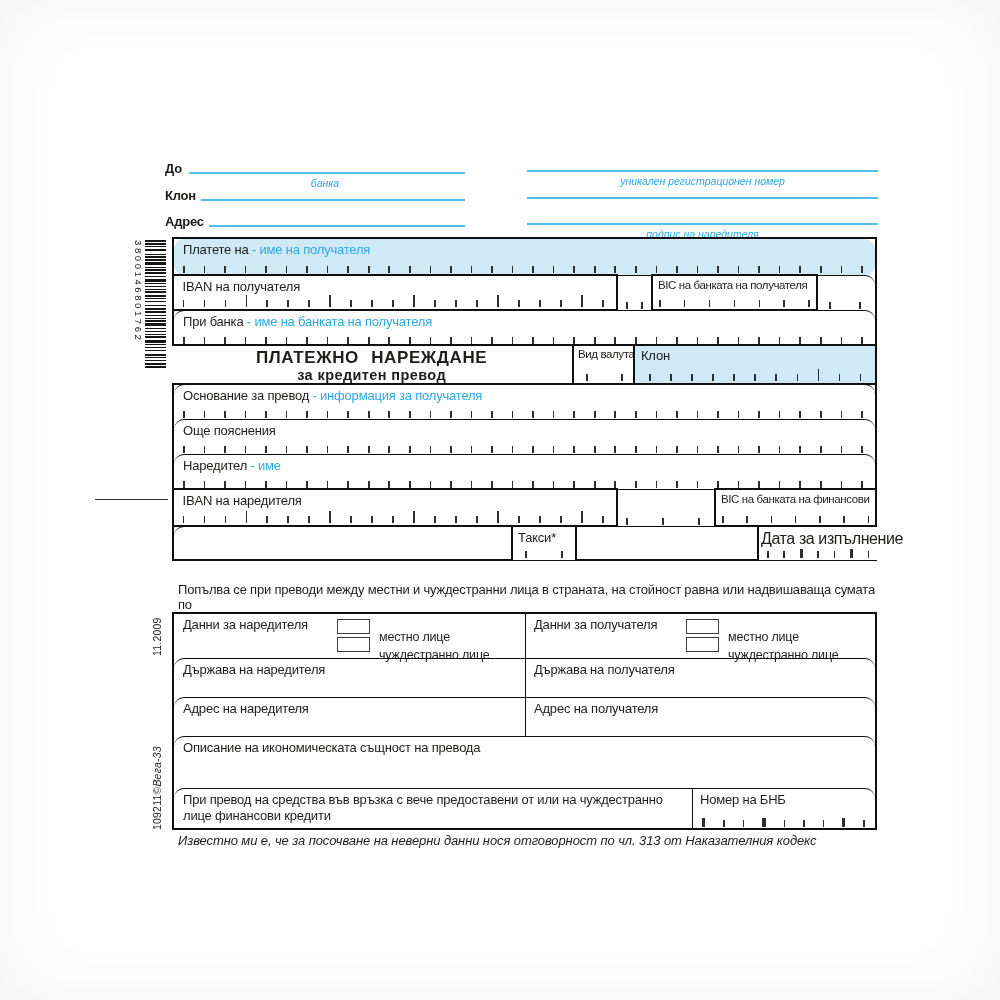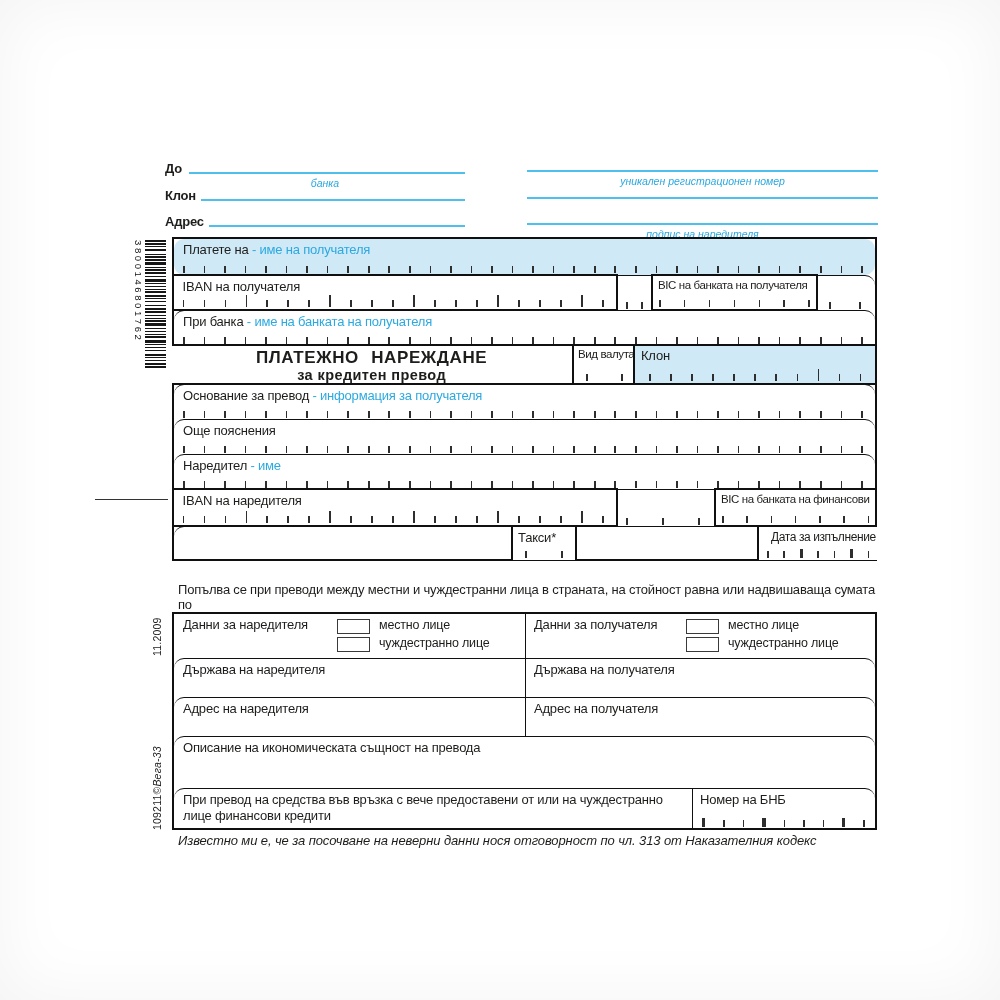--- a/index.html
+++ b/index.html
@@ -28,21 +28,21 @@
   .ticks i.thick{width:3.2px;height:9px;}
   
   .title1{font-size:17px;font-weight:700;letter-spacing:0.6px;word-spacing:7px;text-align:center;margin-top:2px;}
   .title2{font-size:14.5px;font-weight:700;letter-spacing:0.4px;text-align:center;margin-top:-1px;}
   
   .note{font-size:12.5px;letter-spacing:-0.1px;}
   .boldnote{font-size:13px;font-weight:400;letter-spacing:-0.2px;line-height:1.16;}
   .footer-it{font-size:13px;font-style:italic;letter-spacing:-0.1px;}
   
   .checkbox{position:absolute;width:31px;height:13px;border:1.6px solid #3a3a3a;background:#fff;}
-  .cb-lbl{position:absolute;font-size:12.5px;letter-spacing:-0.2px;white-space:nowrap;}
+  .cb-lbl{position:absolute;font-size:12.5px;letter-spacing:-0.2px;white-space:nowrap;margin-top:12px;}
   .vsplit{position:absolute;top:0;bottom:0;width:0;border-left:1.6px solid #101010;}
   
   .vtext{position:absolute;transform:rotate(-90deg);transform-origin:left top;
          font-size:10.5px;color:#222;white-space:nowrap;letter-spacing:0.2px;}
   
   .barcode{position:absolute;left:131px;top:240px;width:35px;height:132px;}
   .bc-inner{position:absolute;left:0;top:0;width:132px;height:35px;
             transform-origin:0 0;transform:rotate(90deg) translateY(-35px);}
   .bc-bars{display:flex;height:21px;overflow:hidden;}
   .bc-bars b{display:block;height:100%;}
@@ -493,21 +493,21 @@
 
     <div class="row" style="top:287px;height:33px">
       <div class="cellbox" style="left:337px;width:62px;border-bottom:none">
         <div class="rlabel" style="left:5px">Такси*</div>
         <div class="ticks" style="left:12px;right:12px">
             <i></i>
             <i></i>
           </div>
       </div>
       <div class="cellbox" style="left:583px;right:-2.4px;border-right:none;border-bottom:none">
-        <div class="rlabel small-lbl" style="left:12px;font-size:12px">Дата за изпълнение</div>
+        <div class="rlabel small-lbl" style="left:2px;font-size:16px">Дата за изпълнение</div>
         <div class="ticks" style="left:8px;right:8px">
             <i></i>
             <i></i>
             <i class="thick"></i>
             <i></i>
             <i></i>
             <i class="thick"></i>
             <i></i>
           </div>
       </div>

